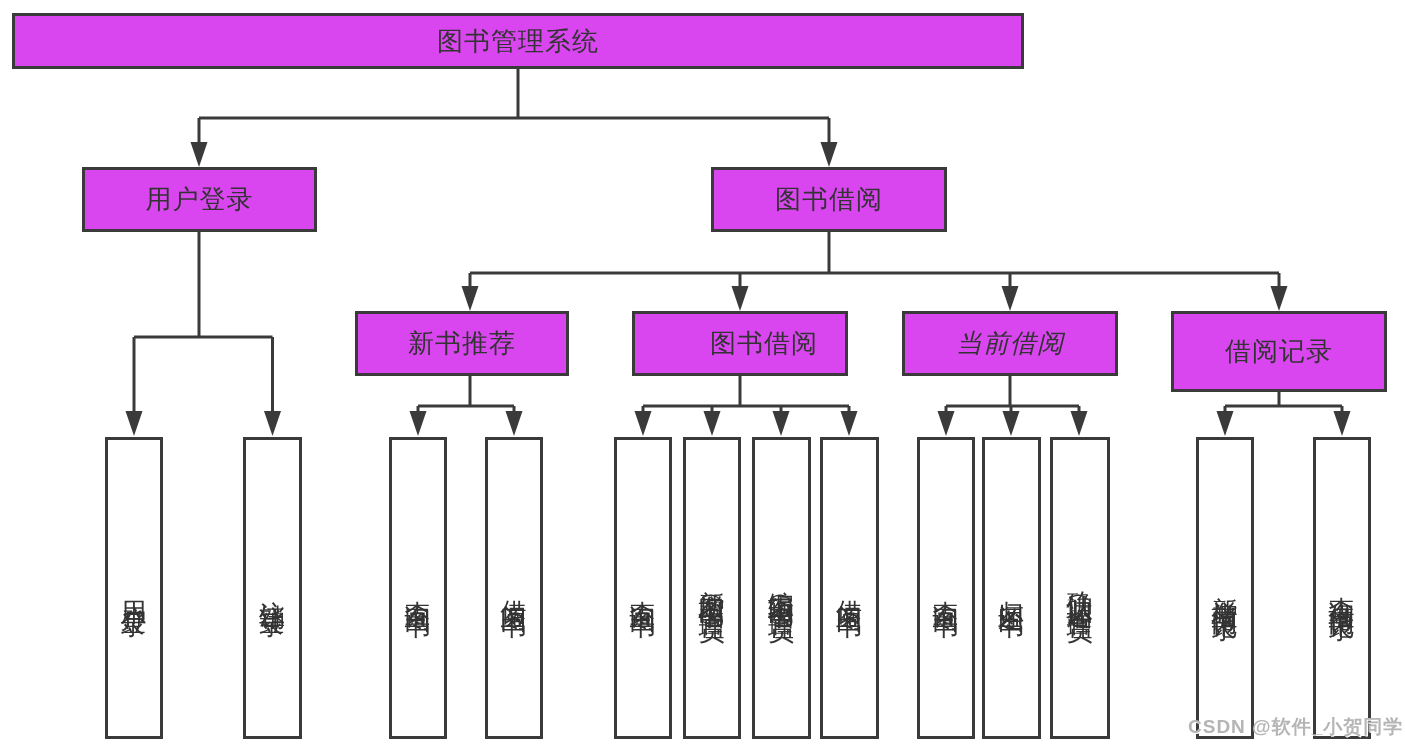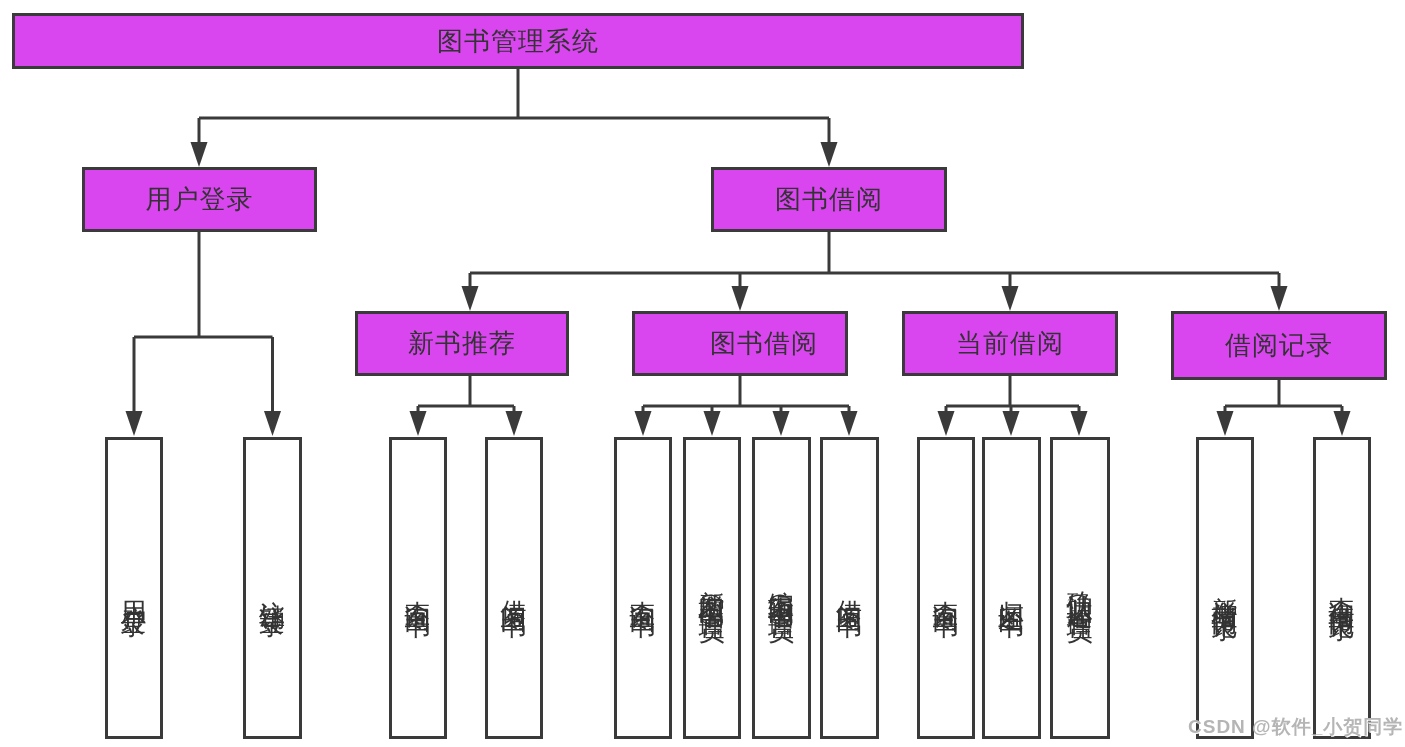--- a/index.html
+++ b/index.html
@@ -146,24 +146,24 @@
   <div class="node" style="left:711px; top:167px; width:236px; height:65px;">
     <span>图书借阅</span>
   </div>
 
   <div class="node" style="left:355px; top:311px; width:214px; height:65px;">
     <span>新书推荐</span>
   </div>
   <div class="node" style="left:632px; top:311px; width:216px; height:65px;padding-left:48px;">
     <span>图书借阅</span>
   </div>
-  <div class="node" style="left:902px; top:311px; width:216px; height:65px;">
+  <div class="node" style="left:902px; top:311px; width:216px; height:65px;font-style:italic;">
     <span>当前借阅</span>
   </div>
-  <div class="node" style="left:1171px; top:311px; width:216px; height:69px;">
+  <div class="node" style="left:1171px; top:311px; width:216px; height:81px;">
     <span>借阅记录</span>
   </div>
 
   <div class="leaf" style="left:105px;">
     <span class="vtext">用户登录</span>
   </div>
   <div class="leaf" style="left:243px; width:59px;">
     <span class="vtext">注销登录</span>
   </div>
 

